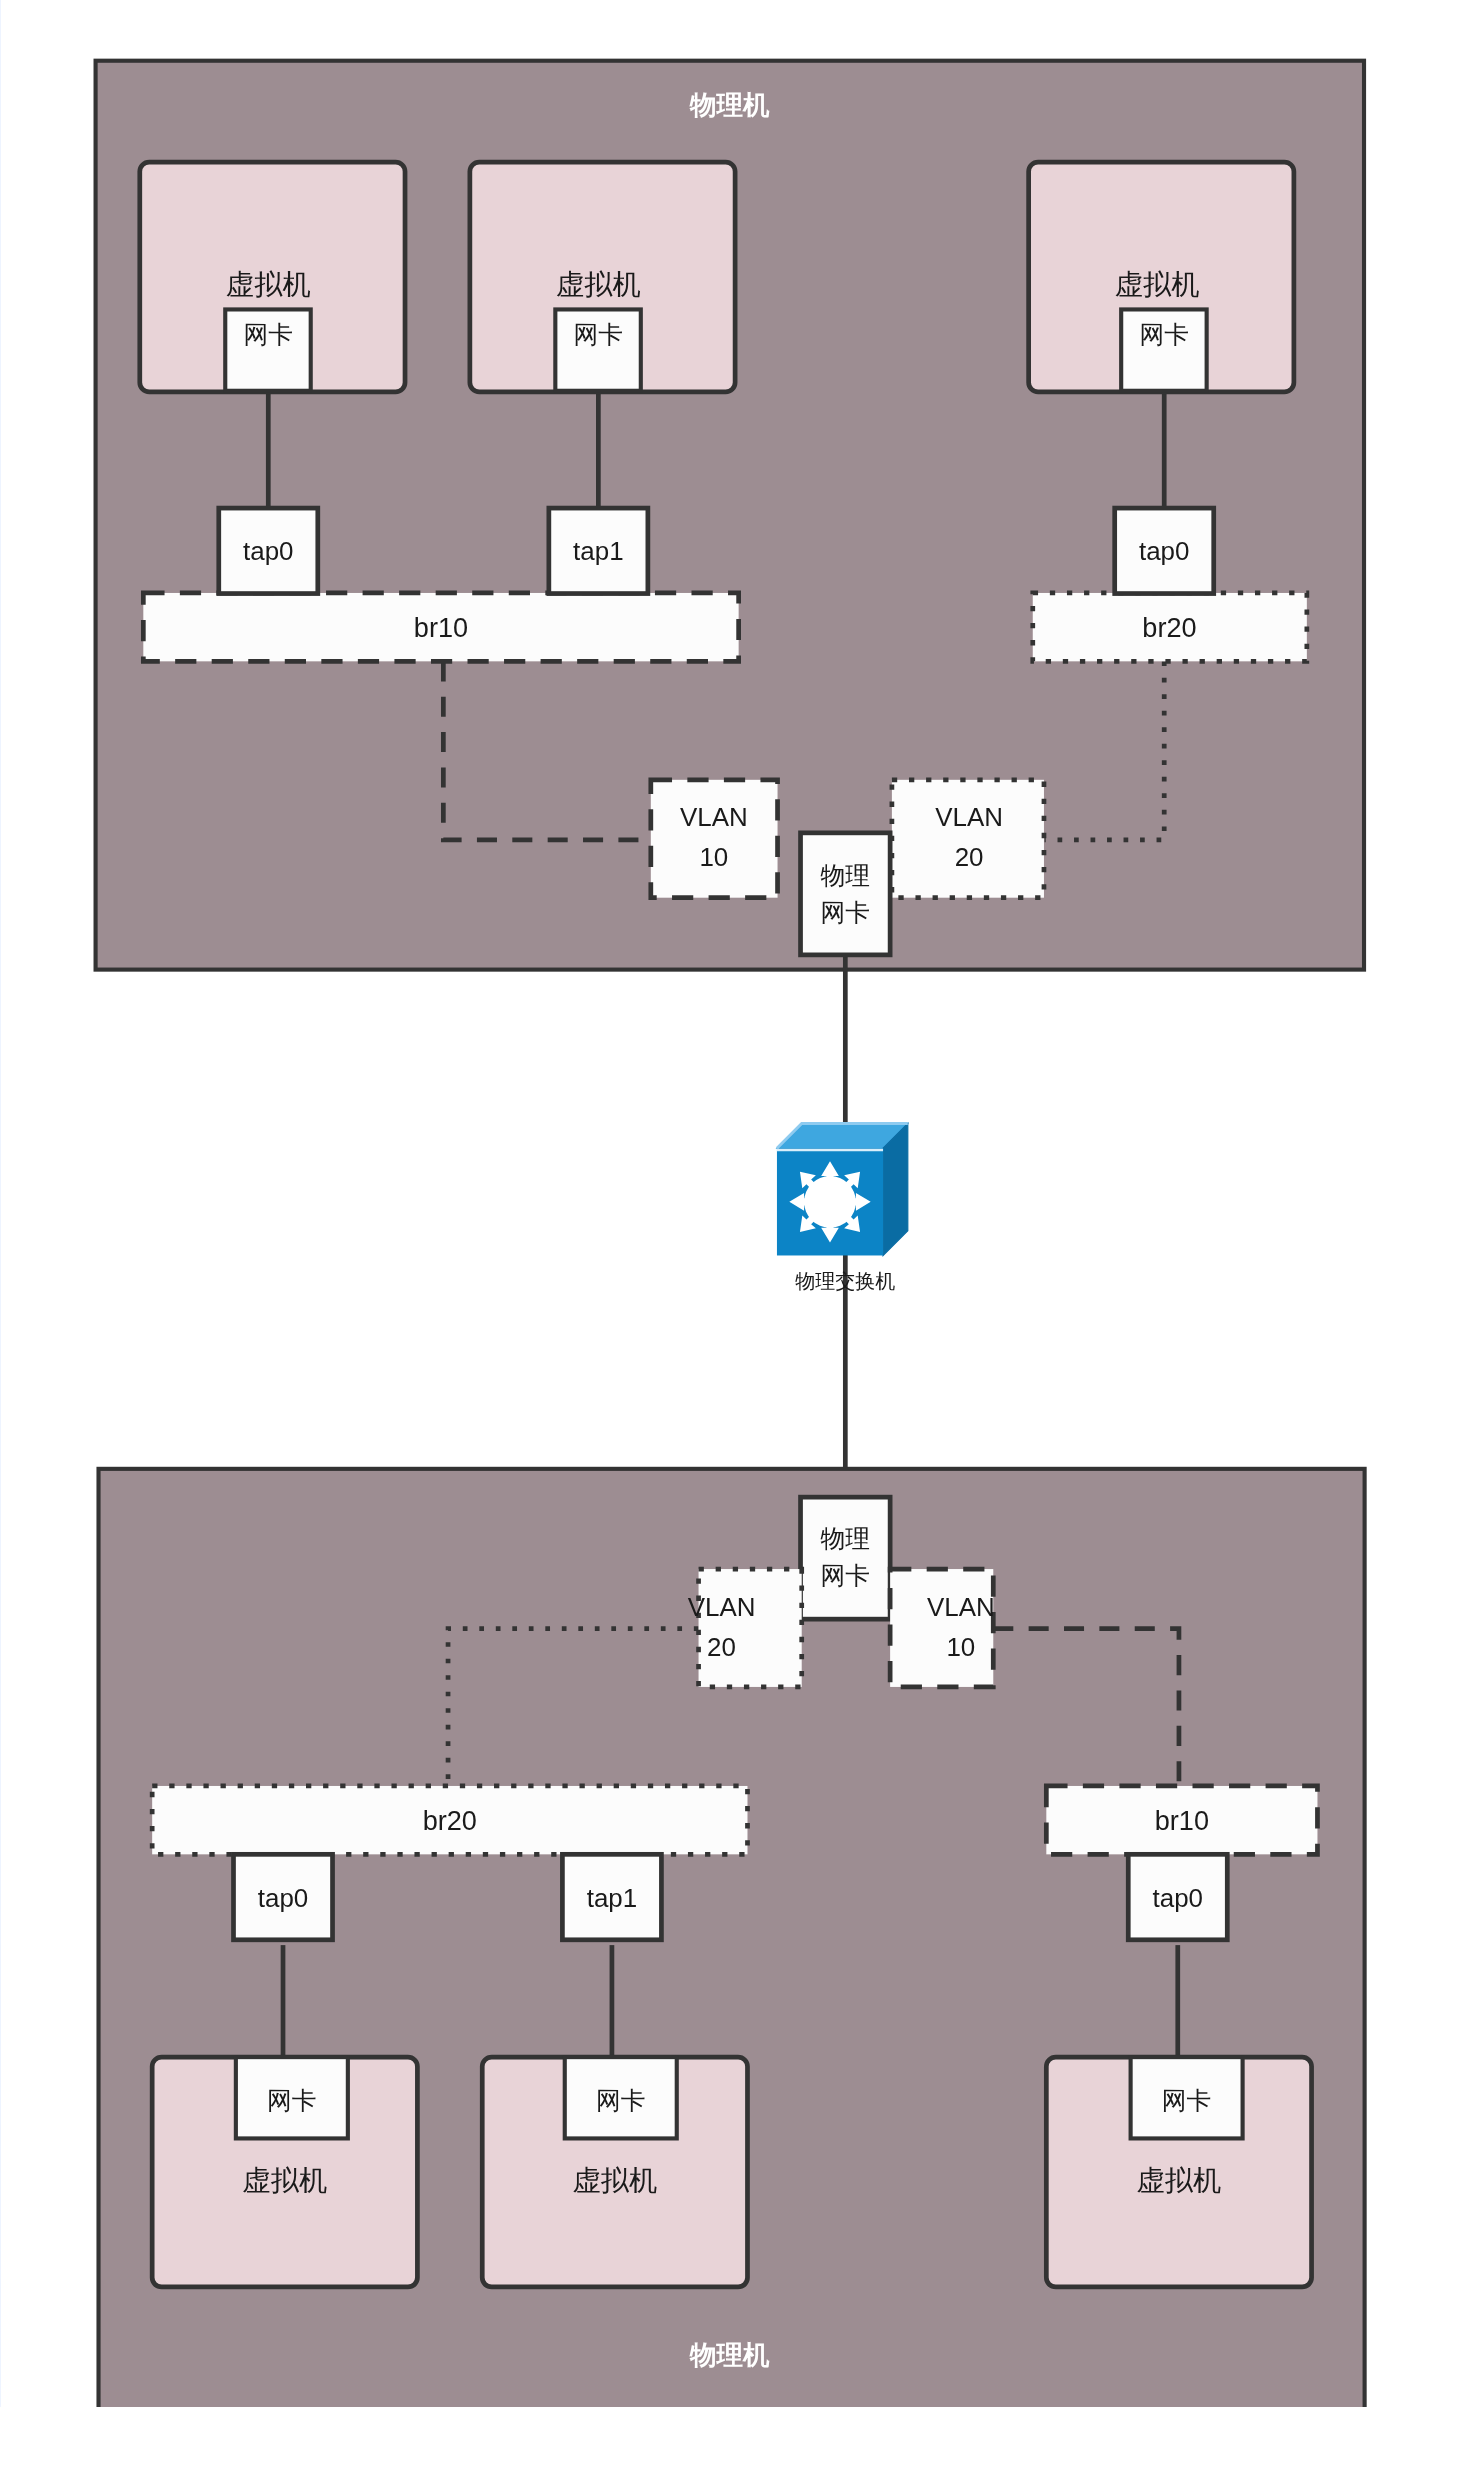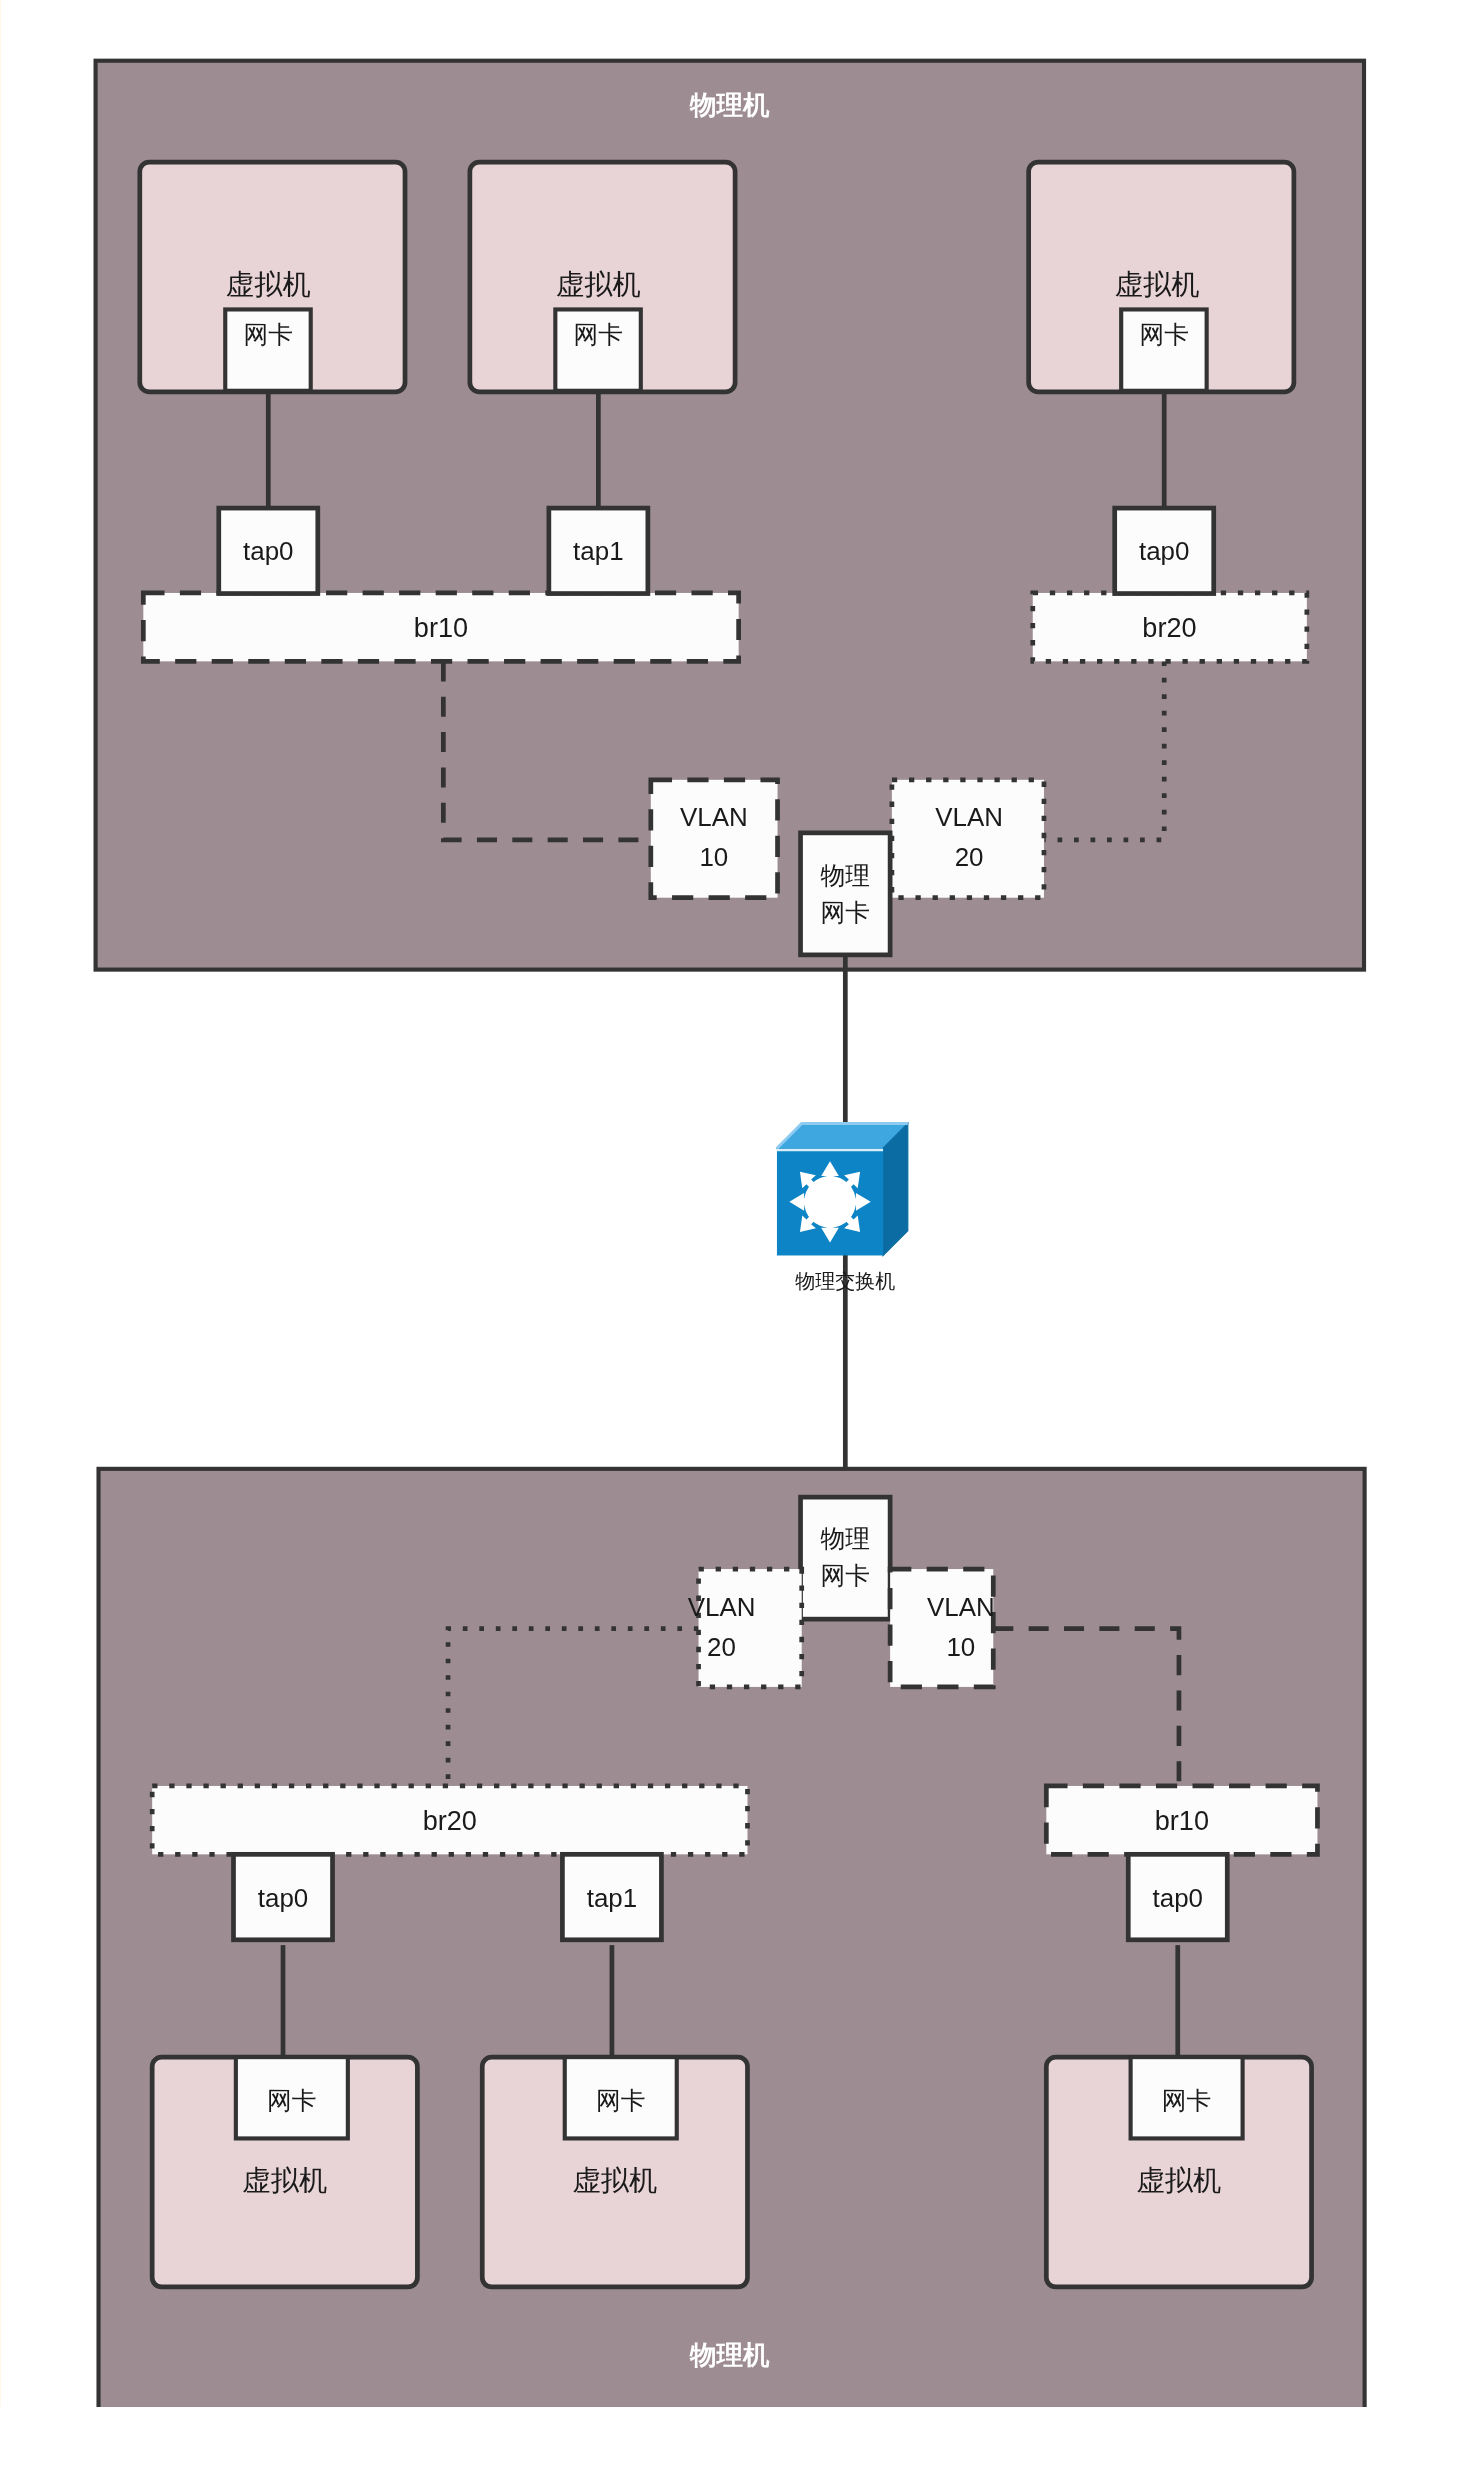--- a/index.html
+++ b/index.html
@@ -1,17 +1,17 @@
 <!DOCTYPE html>
 <html style="font-size:9.4px"><head>
 <meta charset="utf-8">
 <style>
   html,body{margin:0;padding:0;background:#ffffff;}
   body{font-family:"Liberation Sans","DejaVu Sans",sans-serif;}
-  #stage{position:relative;width:1482px;height:2407px;background:#eab308;overflow:hidden;}
+  #stage{position:relative;width:1482px;height:2407px;background:#3b82f6;overflow:hidden;}
   svg{display:block;}
   .lbl{font-family:"Liberation Sans","DejaVu Sans",sans-serif;}
 </style>
 </head>
 <body>
 
 <div id="stage">
 <svg width="1482" height="2475" viewBox="0 0 2514 4199" xmlns="http://www.w3.org/2000/svg">
 
   <rect x="0" y="0" width="2514" height="4199" fill="#ffffff"></rect>

